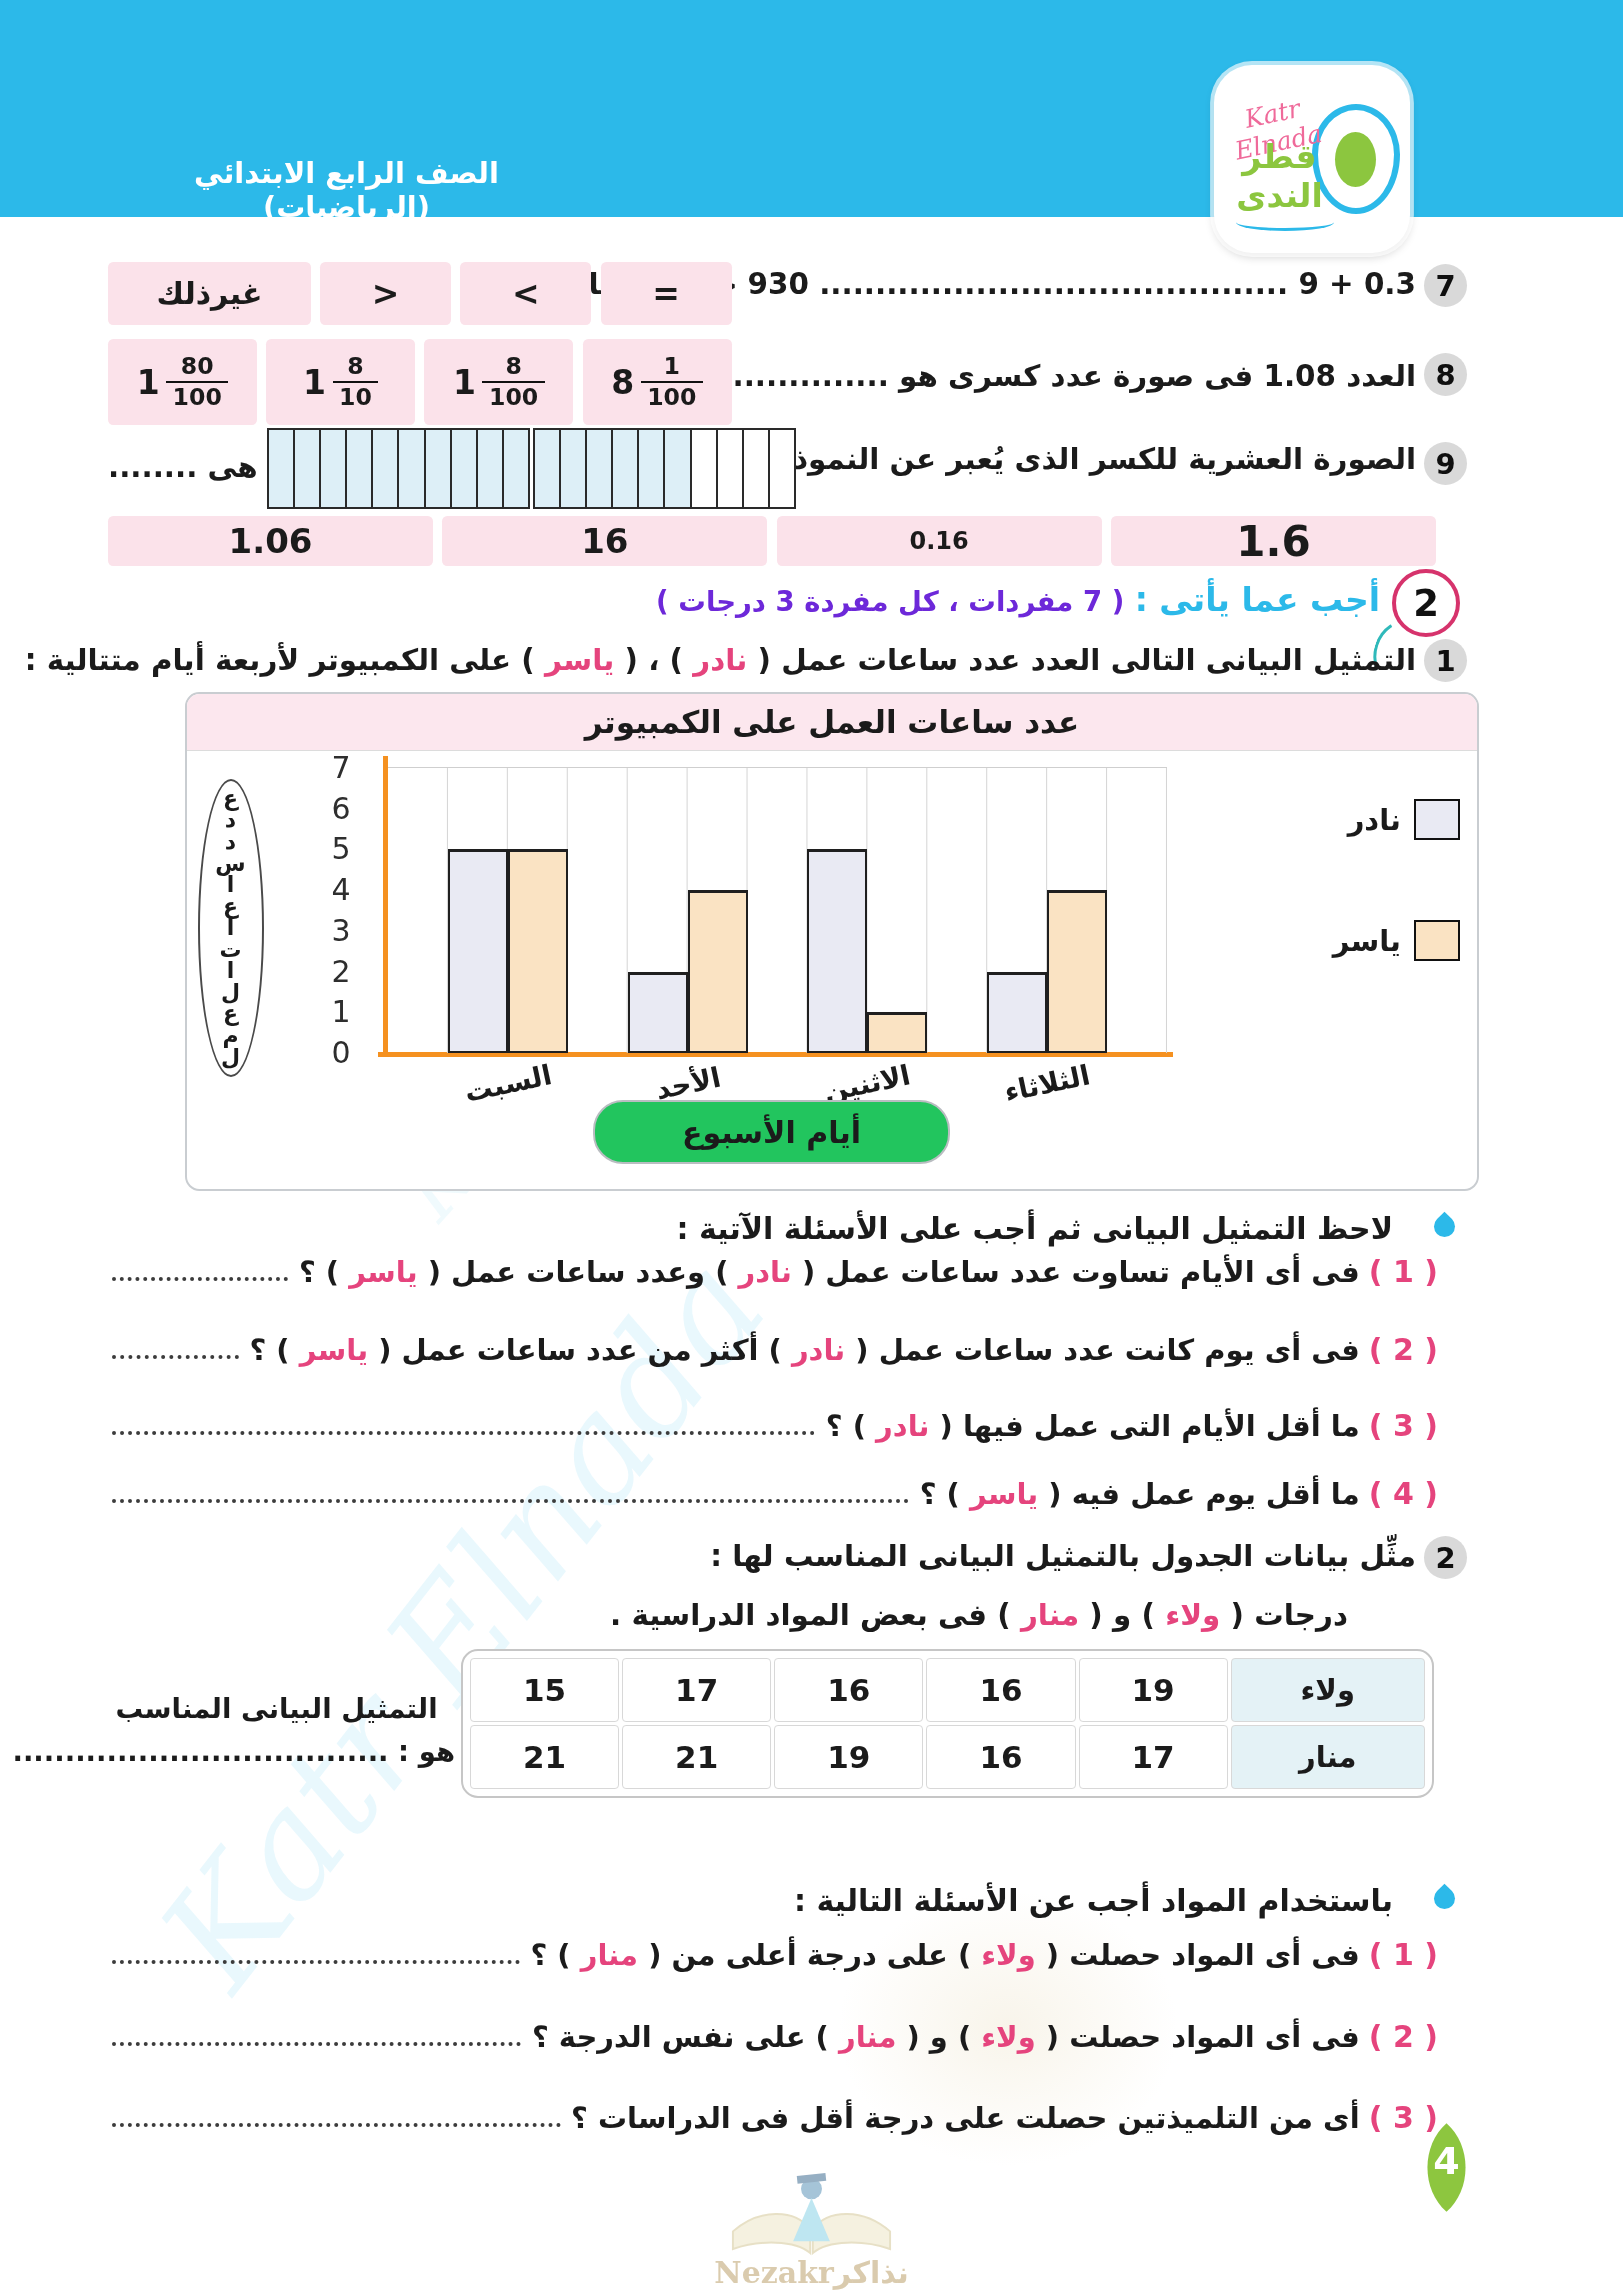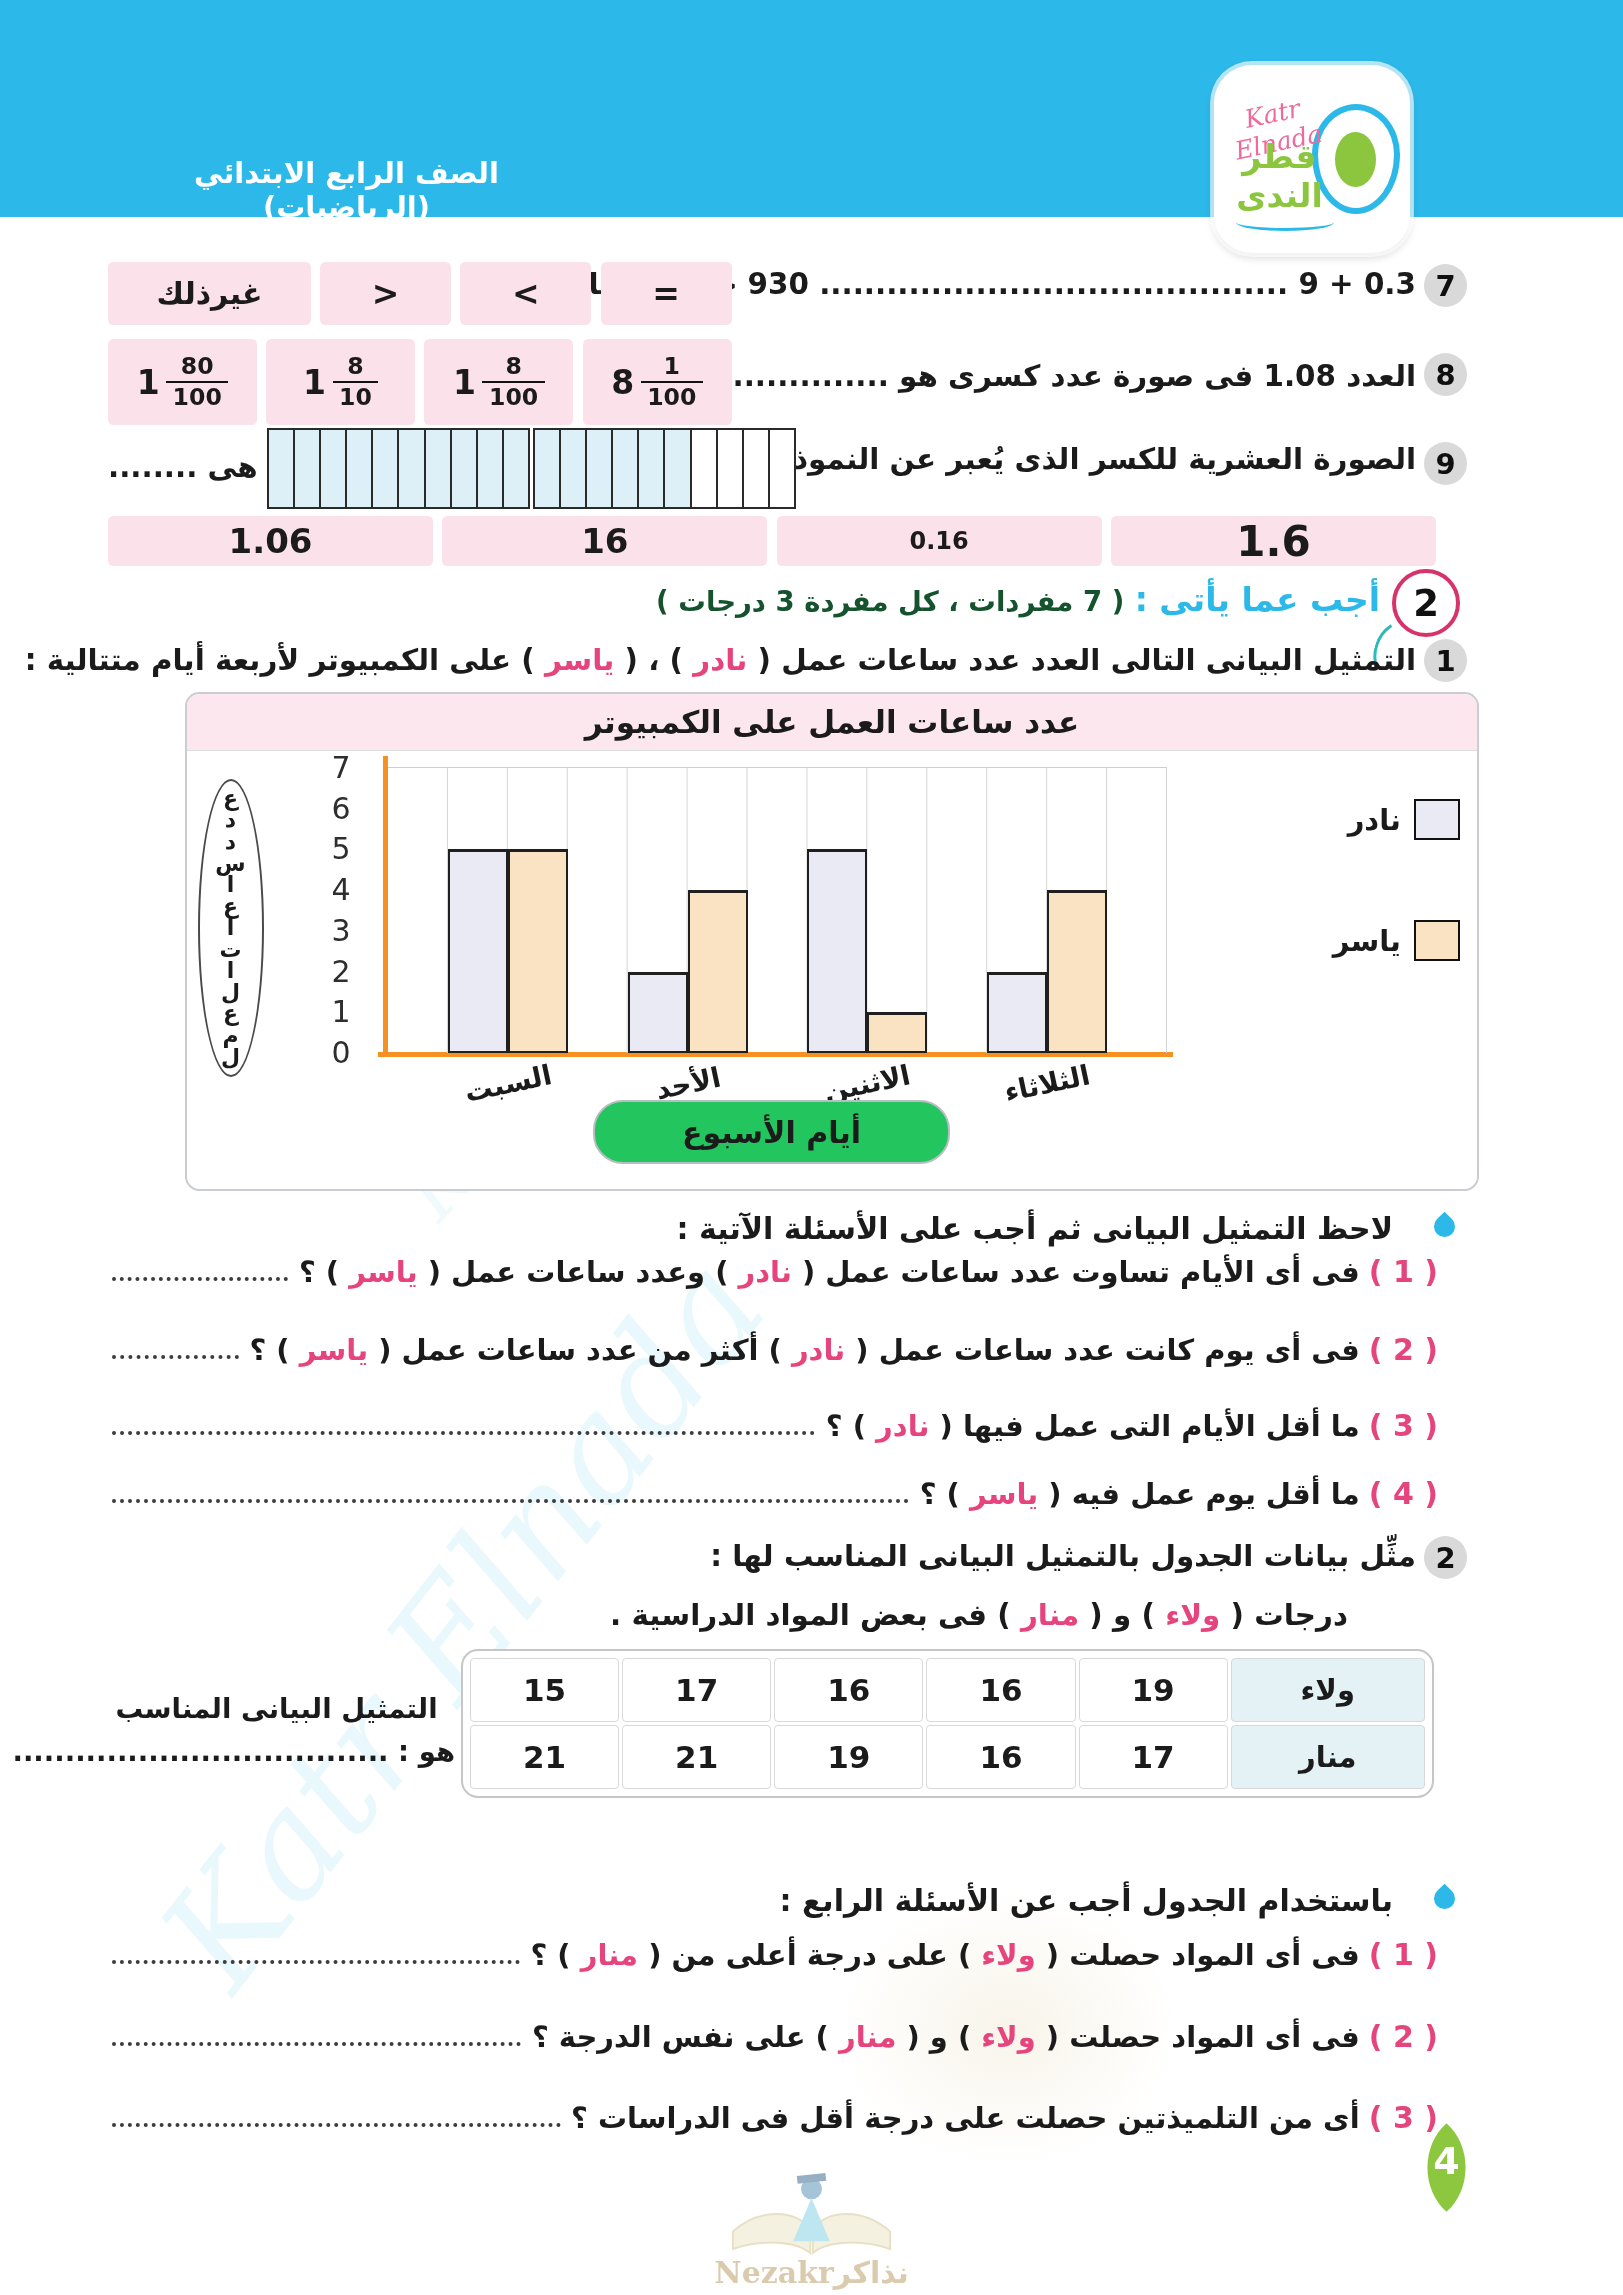--- a/index.html
+++ b/index.html
@@ -217,21 +217,21 @@
     <div class="pinkbox" style="flex:1;font-size:42px;" dir="ltr">1.6</div>
     <div class="pinkbox" style="flex:1;font-size:24px;" dir="ltr">0.16</div>
     <div class="pinkbox" style="flex:1;font-size:34px;" dir="ltr">16</div>
     <div class="pinkbox" style="flex:1;font-size:34px;" dir="ltr">1.06</div>
   </div>
 
   <div class="sec2circle">2</div>
   <div class="sec2swoosh"></div>
   <div class="notetext" style="right:243px;top:580px;">
     <span style="color:#2cb9e9;font-size:33px;">أجب عما يأتى :</span>
-    <span style="color:#14532d;font-size:27.5px;">( 7 مفردات ، كل مفردة 3 درجات )</span>
+    <span style="color:#6d28d9;font-size:27.5px;">( 7 مفردات ، كل مفردة 3 درجات )</span>
   </div>
 
   <div class="nbadge" style="left:1424px;top:639px;">1</div>
   <div class="qtext" style="right:207px;top:643px;"><span>التمثيل البيانى التالى العدد عدد ساعات عمل ( </span><span class="accent">نادر</span><span> ) ، ( </span><span class="accent">ياسر</span><span> ) على الكمبيوتر لأربعة أيام متتالية :</span></div>
 
   <div class="card">
     <div class="card-title">عدد ساعات العمل على الكمبيوتر</div>
     <div class="yellipse">
       <div>ع
 د
@@ -335,21 +335,21 @@
         <td class="val-cell">21</td>
         <td class="val-cell">21</td>
       </tr>
     </tbody>
       </table>
   </div>
   <div class="side-label">التمثيل البيانى المناسب</div>
   <div class="side-label2">هو : ....................................</div>
 
   <div class="bullet" style="left:1434px;top:1888px;"></div>
-  <div class="notetext" style="right:230px;top:1883px;">باستخدام الجدول أجب عن الأسئلة الرابع :</div>
+  <div class="notetext" style="right:230px;top:1883px;">باستخدام المواد أجب عن الأسئلة التالية :</div>
 
   <div class="qrow" style="top:1937px;">
     <span class="qnum">( 1 )</span>
     <span class="qbody"><span>فى أى المواد حصلت ( </span><span class="accent">ولاء</span><span> ) على درجة أعلى من ( </span><span class="accent">منار</span><span> ) ؟</span></span>
     <span class="leader"></span>
   </div>
   <div class="qrow" style="top:2019px;">
     <span class="qnum">( 2 )</span>
     <span class="qbody"><span>فى أى المواد حصلت ( </span><span class="accent">ولاء</span><span> ) و ( </span><span class="accent">منار</span><span> ) على نفس الدرجة ؟</span></span>
     <span class="leader"></span>

